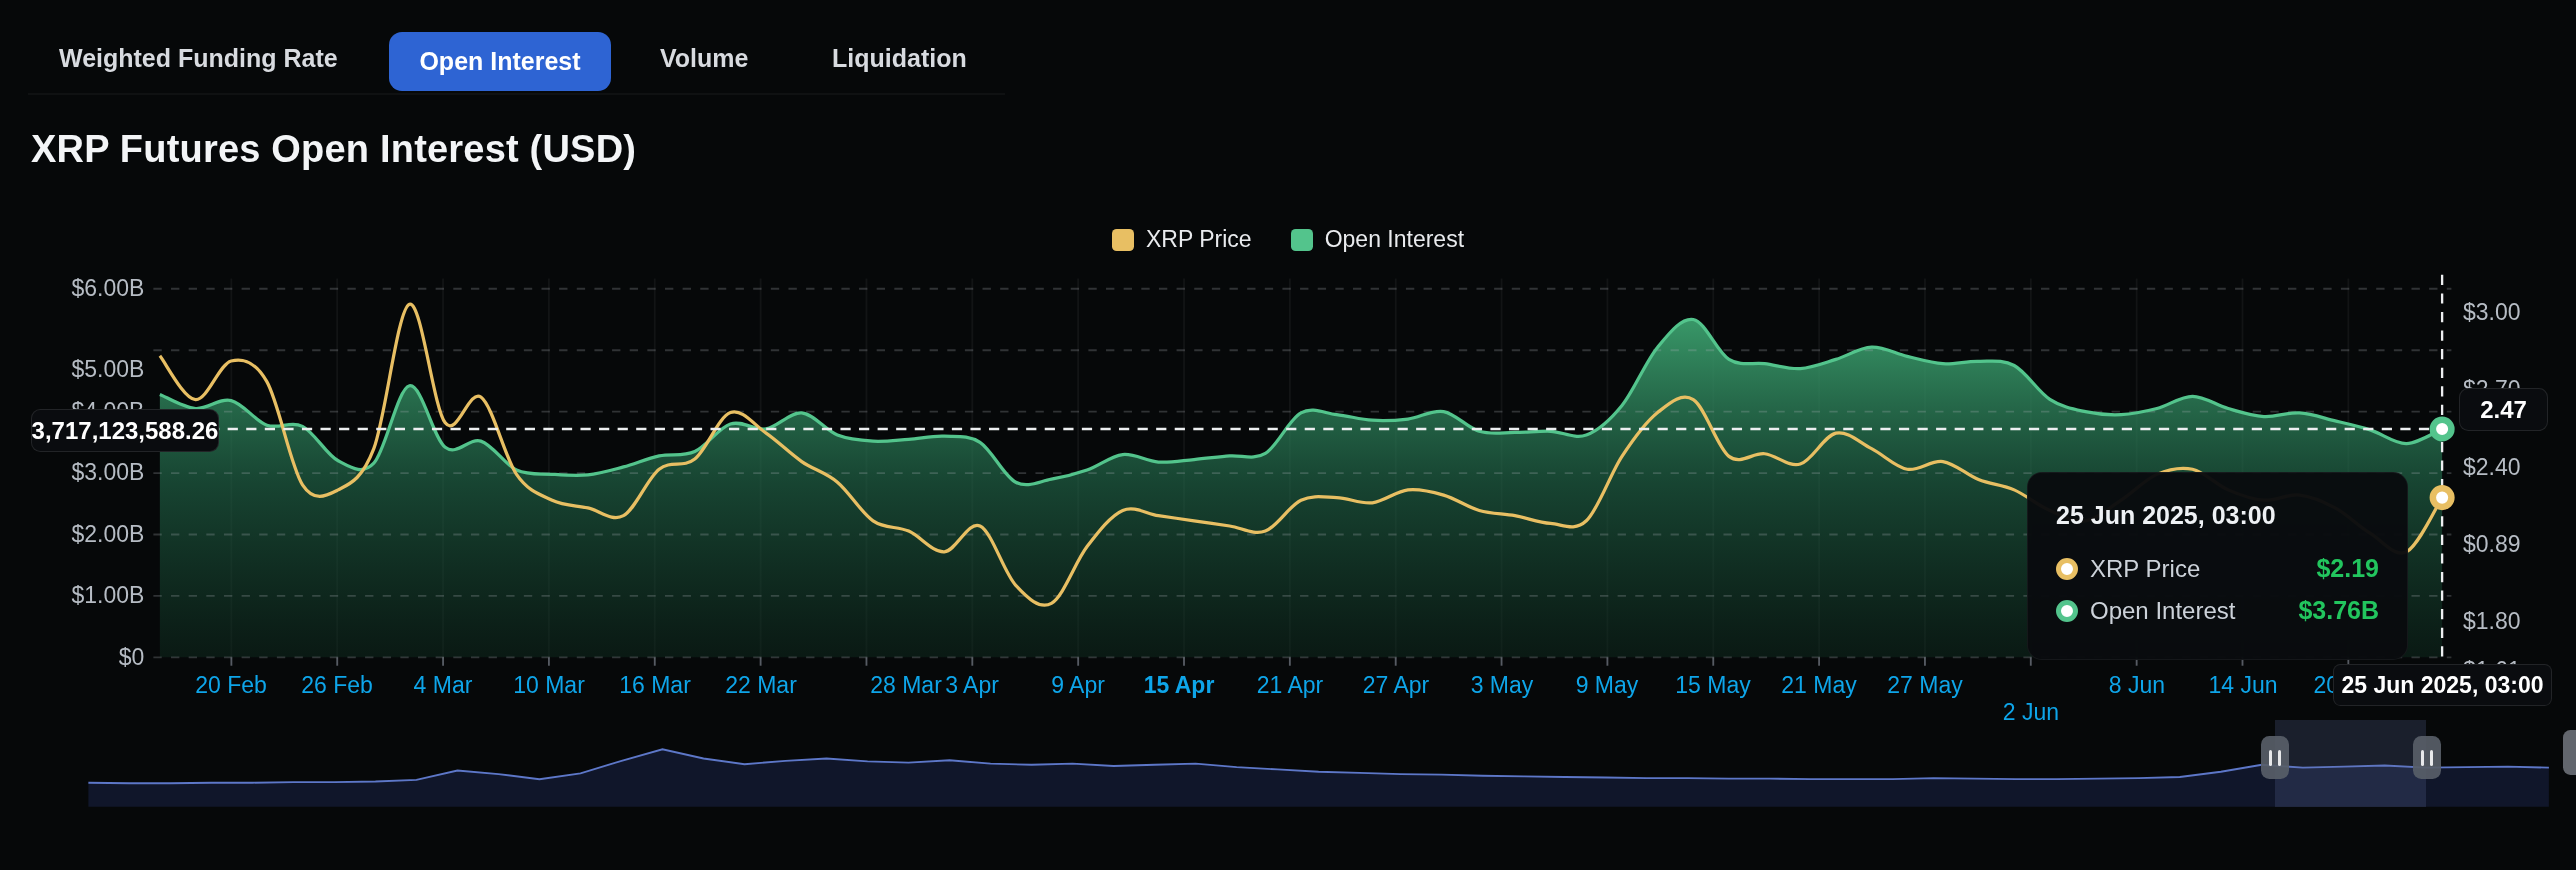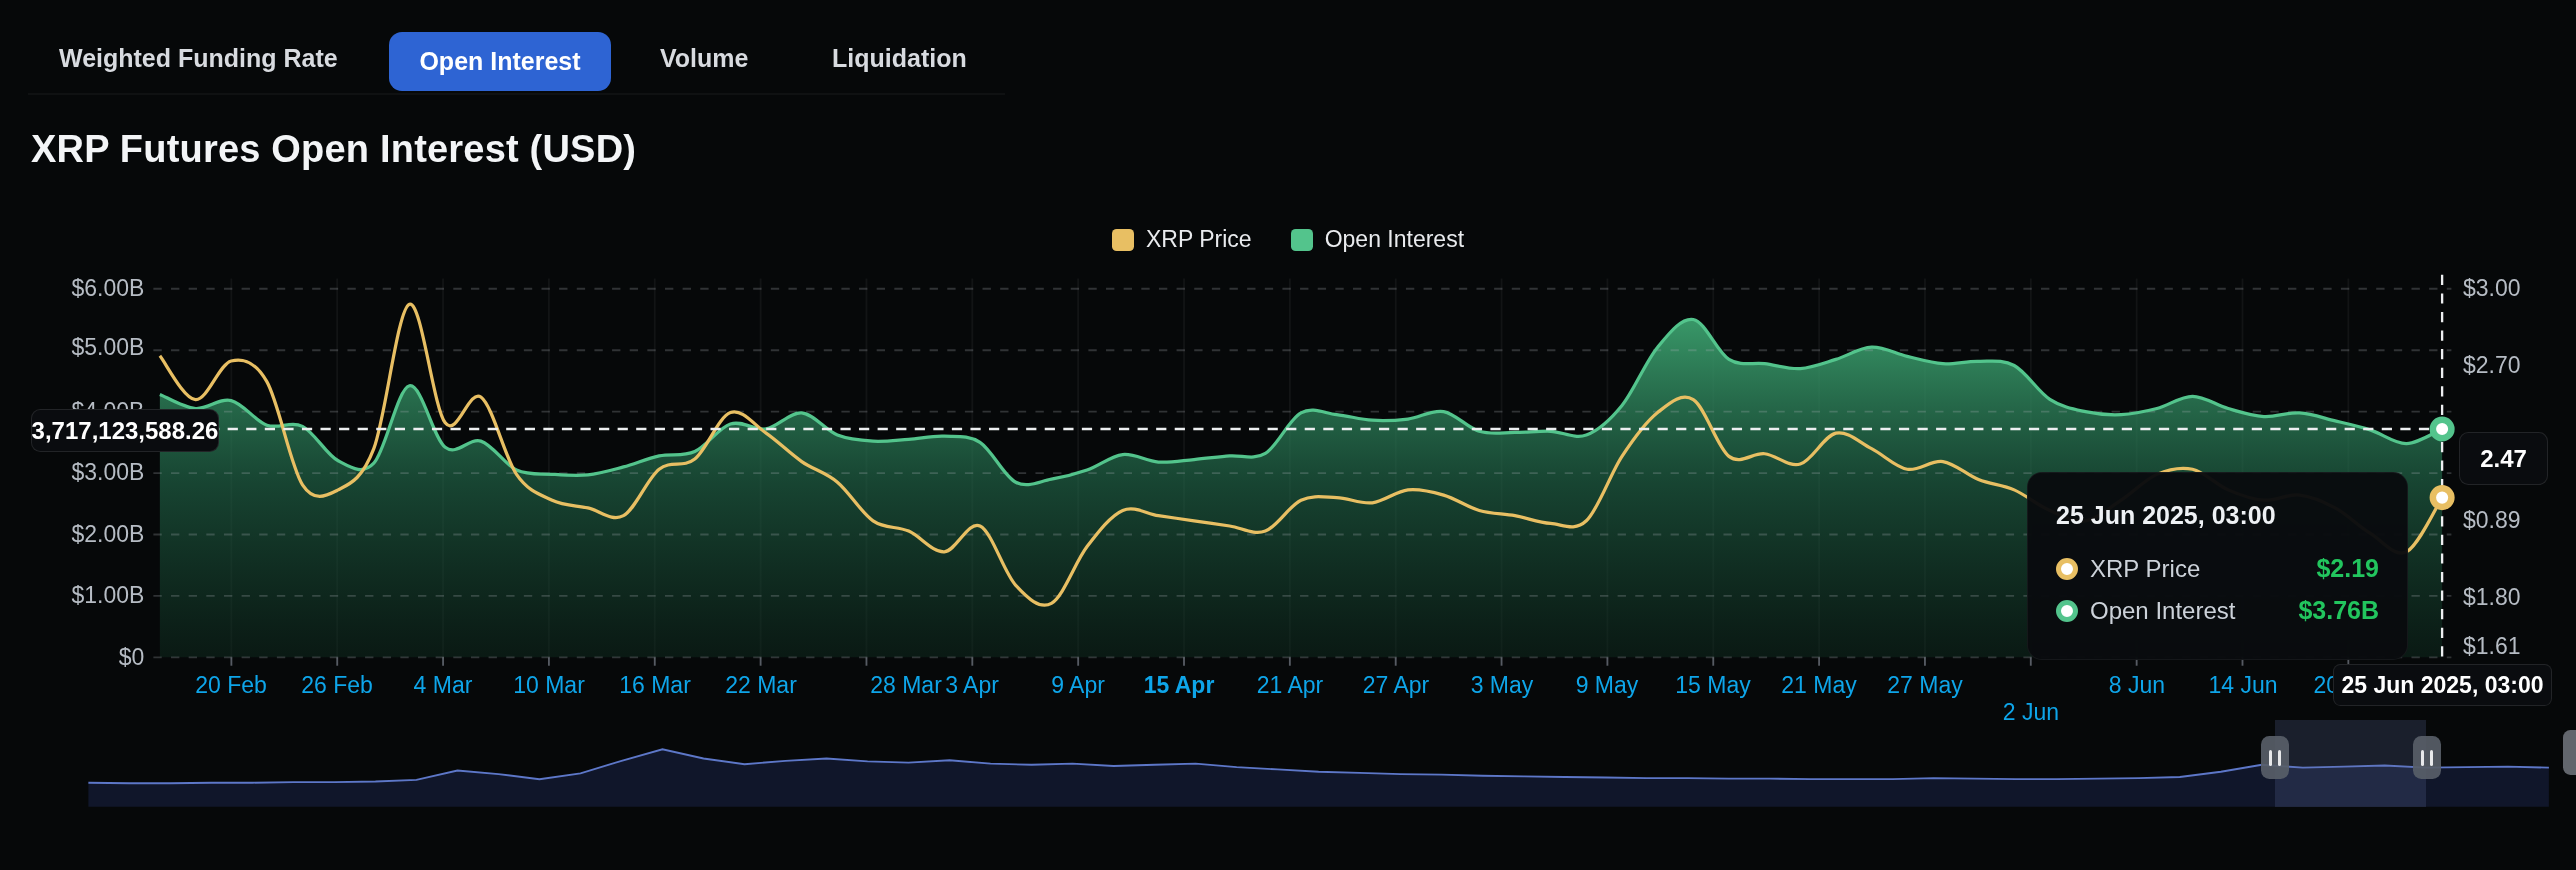--- a/index.html
+++ b/index.html
@@ -32,31 +32,31 @@
   
   svg.layer{position:absolute;left:0;top:0;}
   .oi-line{fill:none;stroke:var(--oi_green);stroke-width:3.5;}
   .price-line{fill:none;stroke:var(--price_yellow);stroke-width:3.5;}
   .cross{stroke:#eceef0;stroke-width:2.5;stroke-dasharray:11 9;}
   .nav-line{fill:none;stroke:var(--nav_blue);stroke-width:2;}
   
   #left-labels{position:absolute;left:7.4px;top:0;width:137px;}
   .yl-label{position:absolute;right:0;font-size:23px;color:#b6bcc4;white-space:nowrap;}
   #right-labels{position:absolute;left:2463px;top:0;}
-  .yr-label{position:absolute;left:0;font-size:23px;color:#b6bcc4;white-space:nowrap;}
+  .yr-label{position:absolute;left:0;font-size:23px;color:#b6bcc4;white-space:nowrap;margin-top:24px;}
   #x-labels{position:absolute;left:0;top:672px;}
   .x-label{position:absolute;top:0;transform:translateX(-50%);font-size:23px;color:#0ea5e9;white-space:nowrap;}
   
   .callout{
     position:absolute;background:#0a0c0f;border:1.9px solid rgba(255,255,255,0.10);
     border-radius:9.3px;color:#ffffff;font-weight:700;
     display:flex;align-items:center;justify-content:center;box-sizing:border-box;white-space:nowrap;
   }
   #callout-oi{left:31px;top:409px;width:188px;height:43px;font-size:24px;}
-  #callout-price{left:2459px;top:432px;width:89px;height:53px;font-size:24px;}
+  #callout-price{left:2459px;top:388px;width:89px;height:43px;font-size:24px;}
   #callout-date{left:2333px;top:664px;width:219px;height:42px;font-size:23px;border-radius:7.4px;}
   
   #tooltip{
     position:absolute;left:2027px;top:472px;width:381px;height:188px;box-sizing:border-box;
     background:rgba(9,11,14,0.97);border:0.9px solid rgba(255,255,255,0.05);
     border-radius:15px;padding:28px 28px 0;pointer-events:none;
   }
   .tooltip-header{font-size:25px;font-weight:700;color:#eef1f4;margin-bottom:24px;}
   .tooltip-row{display:flex;align-items:center;margin-bottom:13px;font-size:24px;color:#ccd2d9;}
   .tooltip-dot{width:12px;height:12px;border-radius:50%;background:#fff;border:5.6px solid #888;margin-right:12px;flex:none;}
@@ -165,21 +165,21 @@
   <circle id="marker-price" r="10" fill="#ffffff" stroke="#e8bf63" stroke-width="7" cx="2630" cy="535.9352517985612"></circle>
   <circle id="marker-oi" r="10" fill="#ffffff" stroke="#53c48c" stroke-width="7" cx="2630" cy="462.0503225767967"></circle>
 </svg>
 
 <div id="left-labels">
     <div class="yl-label" style="top: 644px;">$0</div>
     <div class="yl-label" style="top: 582px;">$1.00B</div>
     <div class="yl-label" style="top: 521px;">$2.00B</div>
     <div class="yl-label" style="top: 459px;">$3.00B</div>
     <div class="yl-label" style="top: 398px;">$4.00B</div>
-    <div class="yl-label" style="top: 334px;">$5.00B</div>
+    <div class="yl-label" style="top: 356px;">$5.00B</div>
     <div class="yl-label" style="top: 275px;">$6.00B</div>
   </div>
 <div id="right-labels">
     <div class="yr-label" style="top: 633px;">$1.61</div>
     <div class="yr-label" style="top: 584px; text-align: center;">$1.80</div>
     <div class="yr-label" style="top: 507px;">$0.89</div>
     <div class="yr-label" style="top: 430px;">$2.40</div>
     <div class="yr-label" style="top: 352px;">$2.70</div>
     <div class="yr-label" style="top: 275px;">$3.00</div>
   </div>

